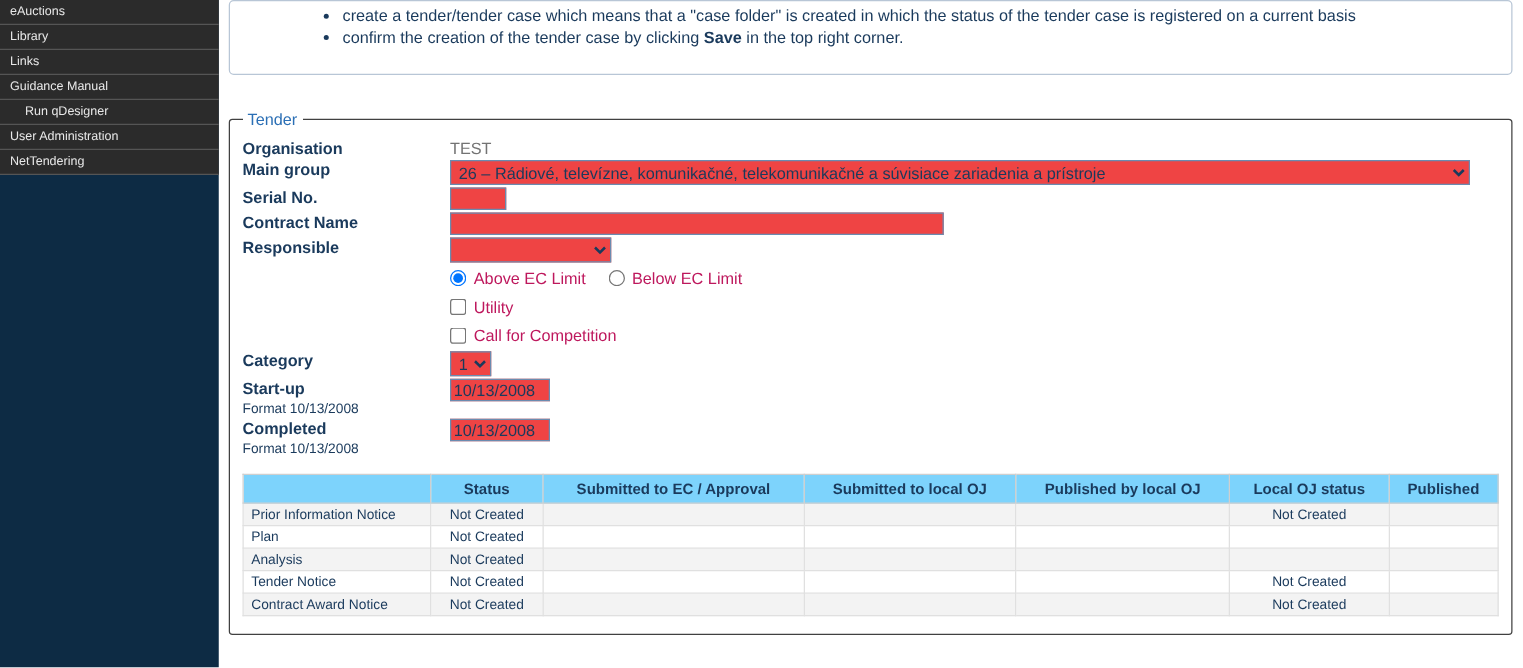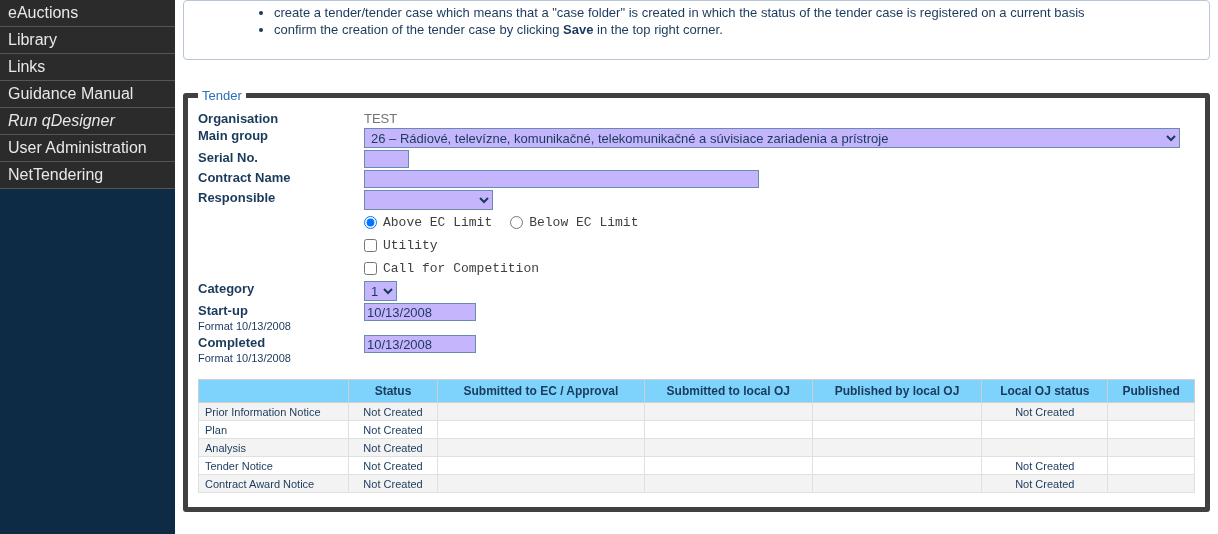--- a/index.html
+++ b/index.html
@@ -17,40 +17,40 @@
     background: #0d2b44;
     flex-shrink: 0;
     min-height: 534px;
   }
   .side-item {
     background: #2b2b2b;
     color: #e8e8e8;
     padding: 4px 8px;
     border-bottom: 1px solid #555;
     cursor: pointer;
-    font-size: 16px;
-  }
-  .side-item.sub { padding-left: 8px; font-style: italic; }
+    font-size: 10px;
+  }
+  .side-item.sub { padding-left: 20px; }
   .main {
     flex: 1;
     padding: 0 8px 8px 8px;
     position: relative;
   }
   .content-box {
     border: 1px solid #b8c6d6;
     border-radius: 4px;
     padding: 0 14px 14px 14px;
     margin-bottom: 28px;
     background: #fff;
   }
   .intro ul { margin: 4px 0 8px 36px; }
   .intro li { margin: 2px 0; color: #1a3a5c; }
   .intro li .bold { font-weight: bold; }
   fieldset.tender {
-    border: 5px solid #404040;
+    border: 1px solid #404040;
     border-radius: 3px;
     padding: 6px 10px 14px 10px;
     margin: 0;
   }
   fieldset.tender legend {
     color: #2b6fb5;
     font-size: 13px;
     padding: 0 4px;
   }
   .form-row {
@@ -70,31 +70,31 @@
     font-size: 11px;
     color: #1a3a5c;
     font-weight: normal;
   }
   .form-field-col { flex: 1; }
   .static-val { color: #737373; }
   select, input[type="text"] {
     border: 1px solid #6a8bb0;
     font-size: 13px;
     padding: 1px 2px;
-    background: #c4b5fd;
+    background: #ef4444;
     color: #1a3a5c;
   }
   .sel-maingroup { width: 816px; height: 20px; }
   .txt-serial { width: 45px; height: 18px; }
   .txt-contract { width: 395px; height: 18px; }
   .sel-responsible { width: 129px; height: 20px; }
   .sel-category { width: 33px; height: 20px; }
-  .txt-date { width: 112px; height: 18px; }
+  .txt-date { width: 80px; height: 18px; }
   .radio-row, .chk-row { display: flex; align-items: center; gap: 4px; margin: 3px 0; }
-  .radio-row label, .chk-row label { color: #404040; font-family: Liberation Mono, monospace; }
+  .radio-row label, .chk-row label { color: #be185d; }
   .radio-row input, .chk-row input { margin: 0 2px 0 0; }
   .radio-group { display: flex; gap: 18px; }
   table.status-table {
     width: 100%;
     border-collapse: collapse;
     margin-top: 14px;
     border: 1px solid #d4d4d4;
   }
   table.status-table th {
     background: #7dd3fc;

